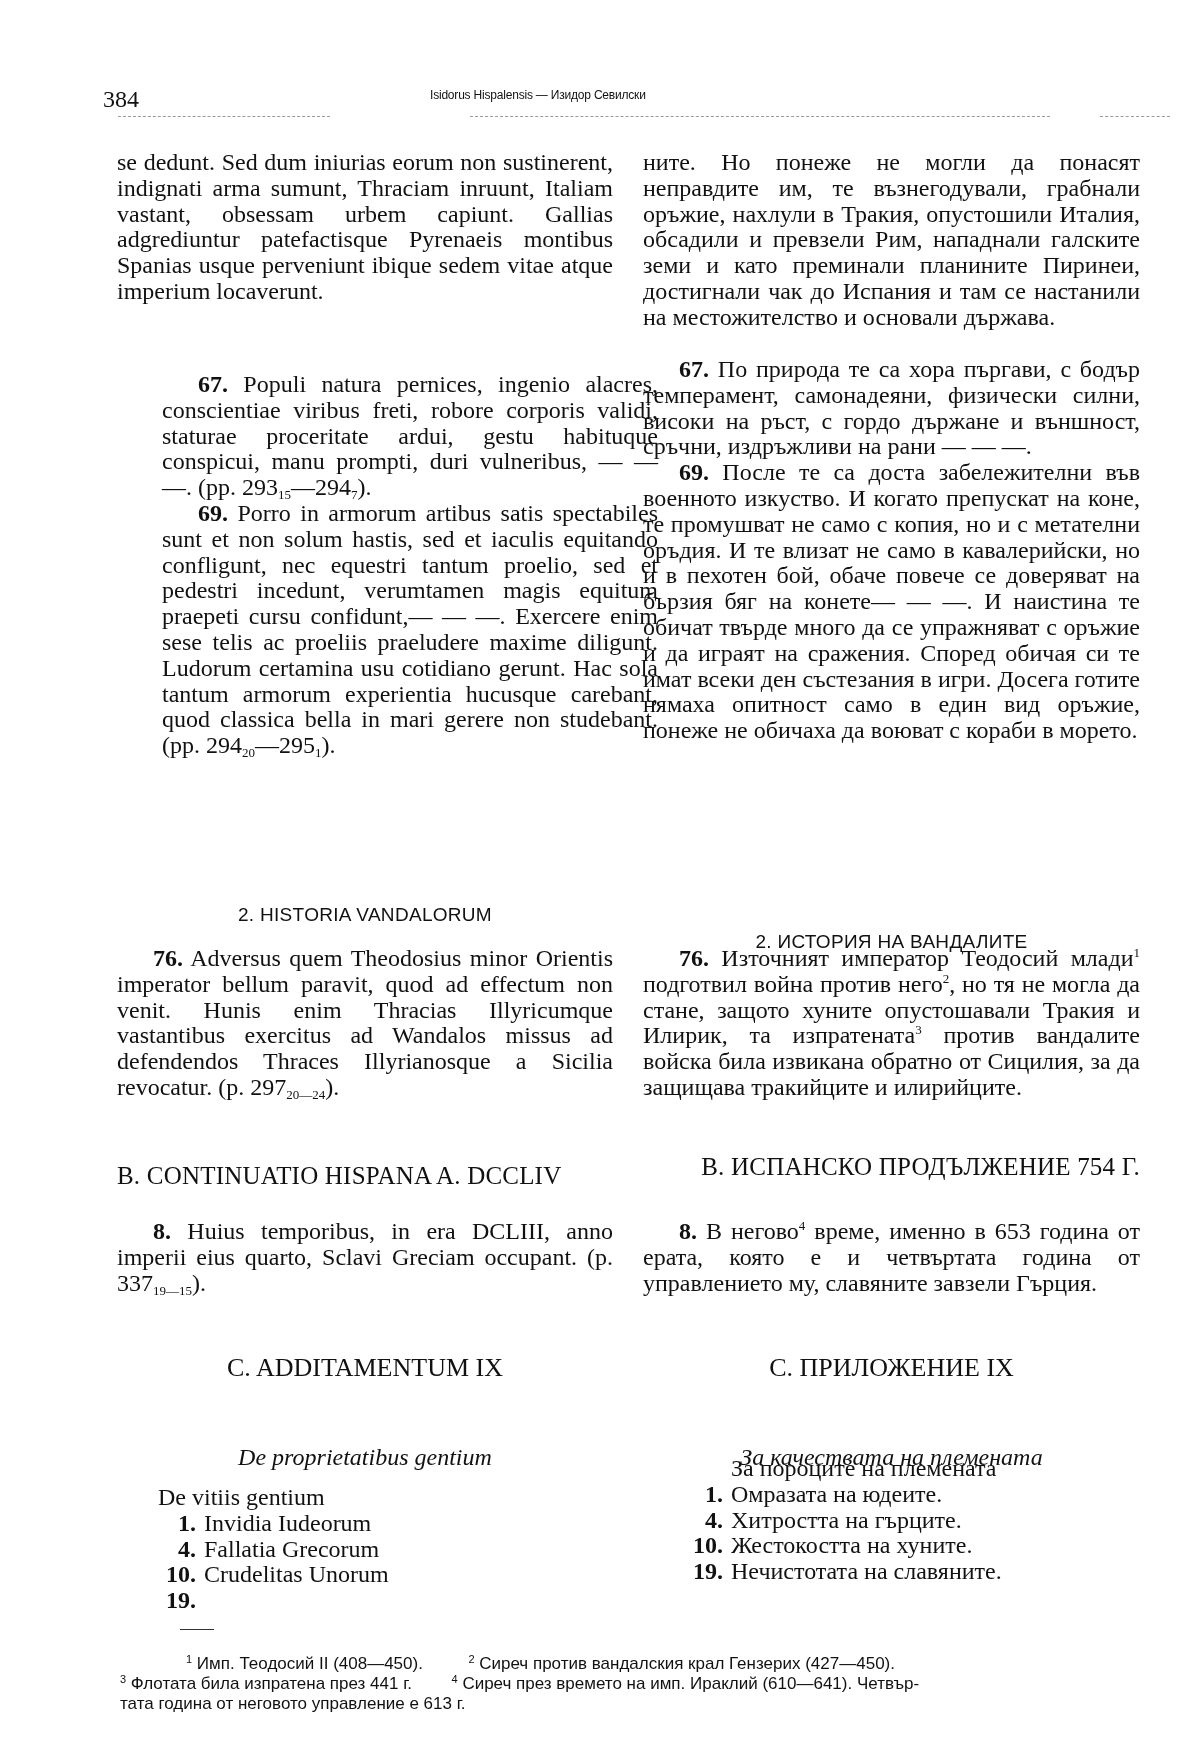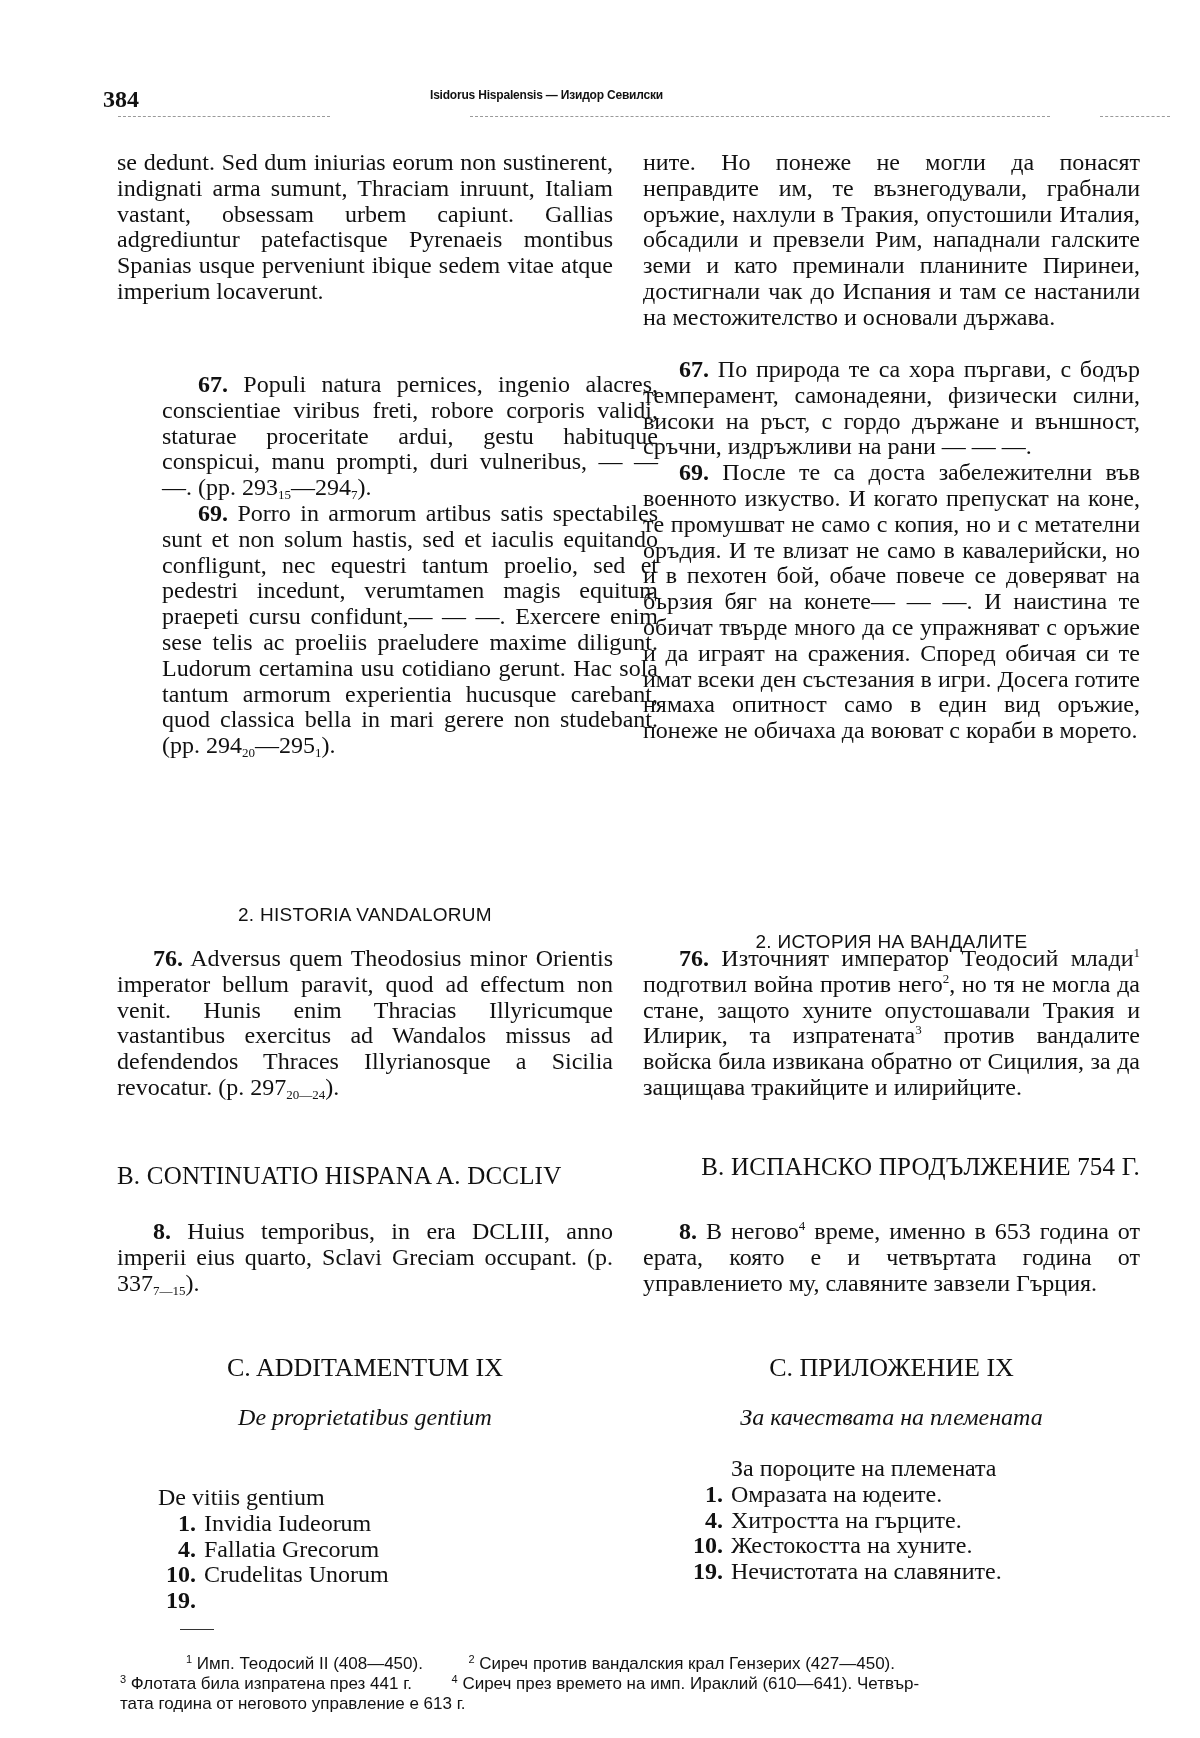--- a/index.html
+++ b/index.html
@@ -1,36 +1,36 @@
 <!DOCTYPE html>
 <html><head>
 <meta charset="utf-8">
 <style>
   html, body { margin: 0; padding: 0; background: #ffffff; }
   body {
     width: 1200px; height: 1738px; position: relative; overflow: hidden;
     font-family: "Liberation Serif", "DejaVu Serif", serif; color: #111;
   }
-  .header { position: absolute; top: 86px; left: 0; width: 984px; height: 40px; font-weight: bold; }
+  .header { position: absolute; top: 86px; left: 0; width: 984px; height: 40px; }
   .page-num { position: absolute; left: 103px; top: 0; font-size: 24px; }
   .running-head { position: absolute; left: 430px; top: 2px; font-size: 12px; font-family: "Liberation Sans Narrow","Liberation Sans", sans-serif; letter-spacing: -0.2px; }
   .rule { position: absolute; top: 30px; height: 0; border-top: 1px dashed #9a9a9a; }
 
   .col { position: absolute; font-size: 24px; line-height: 25.8px; text-align: justify; }
   .col-left { left: 117px; width: 496px; }
   .col-right { left: 643px; width: 497px; }
   .col p { margin: 0; }
   .para-indent { text-indent: 36px; }
   .num { font-weight: bold; }
   sub { font-size: 13px; vertical-align: -4px; line-height: 0; }
   sup { font-size: 13px; vertical-align: 9px; line-height: 0; }
   .sec-small { text-align: center; font-size: 19px; font-family: "Liberation Sans","DejaVu Sans", sans-serif; letter-spacing: 0.3px; }
   .sec-big { font-size: 25px; letter-spacing: 0.2px; }
   .sec-center { text-align: center; font-size: 26px; }
-  .ital { text-align: center; font-style: italic; font-size: 24px; }
+  .ital { text-align: center; font-style: italic; font-size: 24px; margin-top: 40px; }
   .list { text-align: left; }
   .list .row { display: flex; line-height: 25.8px; }
   .list .n { width: 38px; text-align: right; font-weight: bold; margin-right: 8px; }
   .footnote-rule { position: absolute; left: 180px; top: 1629px; width: 34px; border-top: 1px solid #333; }
   .footnotes { position: absolute; left: 150px; top: 1648px; width: 1010px; font-size: 17px; line-height: 20px; font-family: "Liberation Sans Narrow","Liberation Sans", sans-serif; margin-top: 6px; }
   .footnotes .line { white-space: nowrap; }
   .fn-sup { font-size: 11px; vertical-align: 6px; }
 </style>
 </head>
 <body>
@@ -54,21 +54,21 @@
 
 <div class="col col-left sec-small" style="top:902px;">2. HISTORIA VANDALORUM</div>
 
 <div class="col col-left" style="top:946px;">
   <p class="para-indent"><span class="num">76.</span><span> Adversus quem Theodosius minor Orientis imperator bellum paravit, quod ad effectum non venit. Hunis enim Thracias Illyricumque vastantibus exercitus ad Wandalos missus ad defendendos Thraces Illyrianosque a Sicilia revocatur. (p. 297</span><sub>20—24</sub><span>).</span></p>
 </div>
 
 <div class="col col-left sec-big" style="top:1163px;text-align:left;">B. CONTINUATIO HISPANA A. DCCLIV</div>
 
 <div class="col col-left" style="top:1219px;">
-  <p class="para-indent"><span class="num">8.</span><span> Huius temporibus, in era DCLIII, anno imperii eius quarto, Sclavi Greciam occupant. (p. 337</span><sub>7—15</sub><span>).</span></p>
+  <p class="para-indent"><span class="num">8.</span><span> Huius temporibus, in era DCLIII, anno imperii eius quarto, Sclavi Greciam occupant. (p. 337</span><sub>19—15</sub><span>).</span></p>
 </div>
 
 <div class="col col-left sec-center" style="top:1355px;">C. ADDITAMENTUM IX</div>
 <div class="col col-left ital" style="top:1405px;">De proprietatibus gentium</div>
 
 <div class="col list" style="left:158px;width:480px;top:1456px;margin-top:29px;">
   <div style="margin-left:0;">De vitiis gentium</div>
   <div class="row">
       <span class="n">1.</span>
       <span>Invidia Iudeorum</span>

